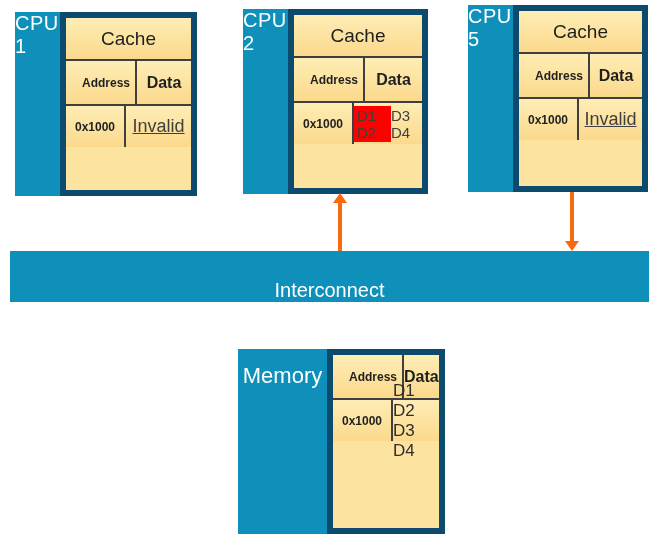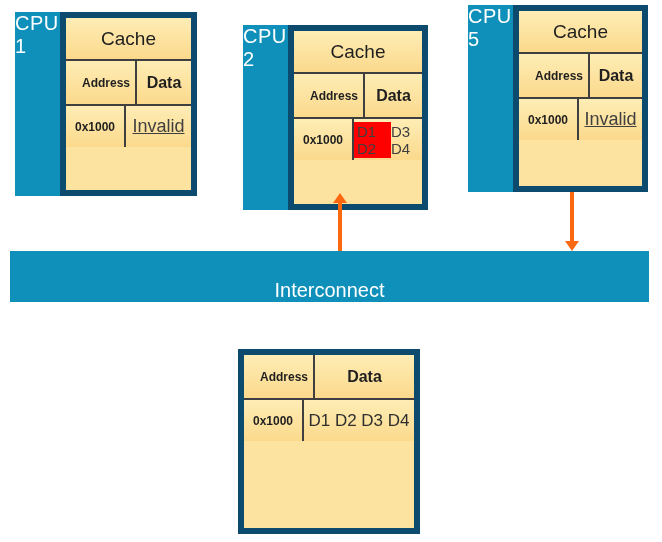--- a/index.html
+++ b/index.html
@@ -61,21 +61,21 @@
         <div class="cell-data">Data</div>
       </div>
       <div class="row row-data">
         <div class="cell-addr">0x1000</div>
         <div class="cell-data cell-val">Invalid</div>
       </div>
     </div>
     <div class="bottom-strip"></div>
   </div>
 
-  <div class="blue-box" style="left:243px; top:25px; width:185px; height:185px;justify-content:space-between;">
+  <div class="blue-box" style="left:243px; top:9px; width:185px; height:185px;justify-content:space-between;">
     <div class="cpu-title">CPU 2</div>
     <div class="tbl">
       <div class="row-cache">Cache</div>
       <div class="row row-hdr">
         <div class="cell-addr">Address</div>
         <div class="cell-data">Data</div>
       </div>
       <div class="row row-data">
         <div class="cell-addr">0x1000</div>
         <div class="cell-data cell-val-sm">
@@ -107,20 +107,21 @@
   <div class="arrow-line" style="left:338px; top:202px; height:49px;"></div>
 
   <div class="arrow-line" style="left:570px; top:192px; height:50px;"></div>
   <div class="arrow-head-down" style="left:565px; top:241px;"></div>
 
   <div class="interconnect">
     <span>Interconnect</span>
   </div>
 
   <div class="blue-box" style="left:238px; top:349px; width:182px; height:185px;">
+    <div class="mem-title">Memory</div>
     <div class="tbl">
       <div class="row row-hdr">
         <div class="cell-addr">Address</div>
         <div class="cell-data">Data</div>
       </div>
       <div class="row row-data">
         <div class="cell-addr">0x1000</div>
         <div class="cell-data mem-val">D1 D2 D3 D4</div>
       </div>
     </div>

